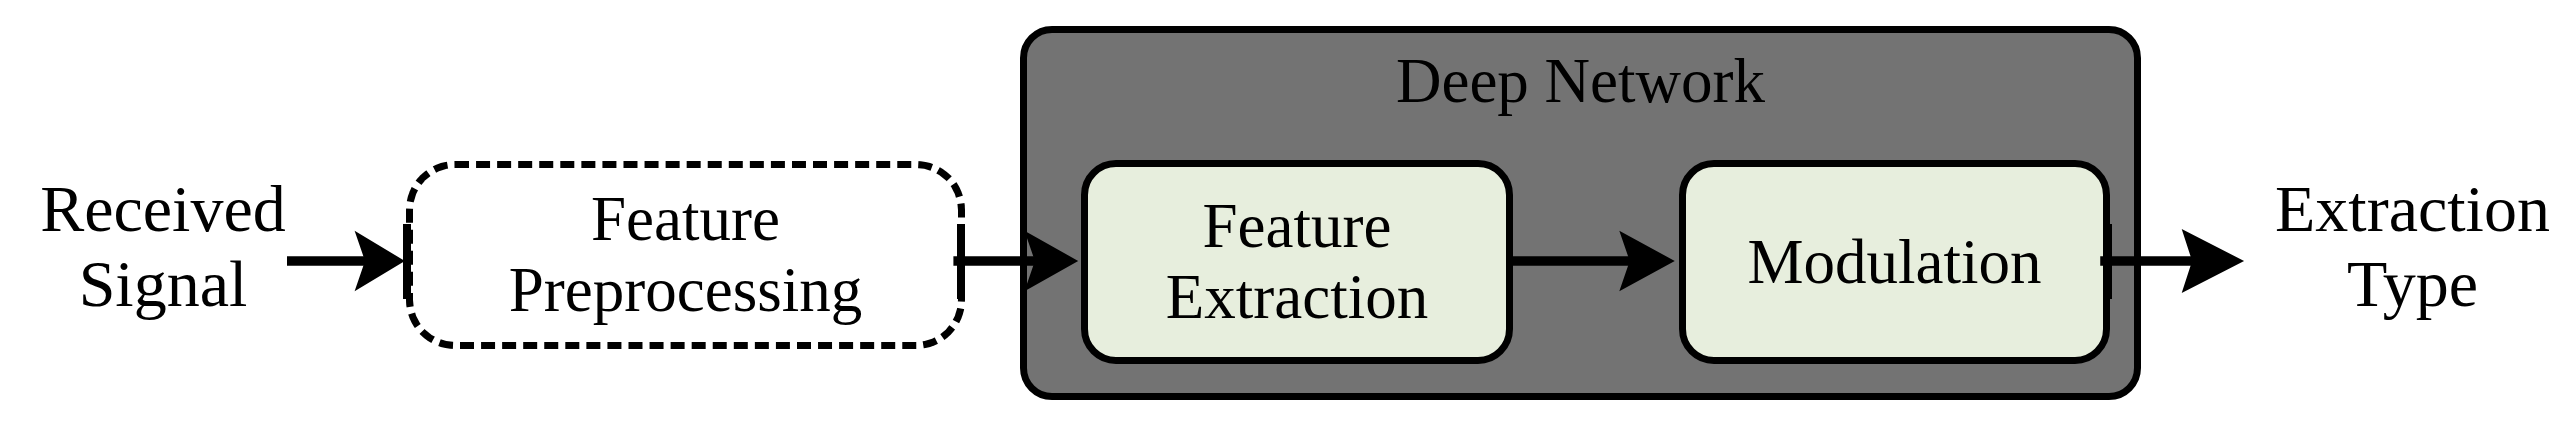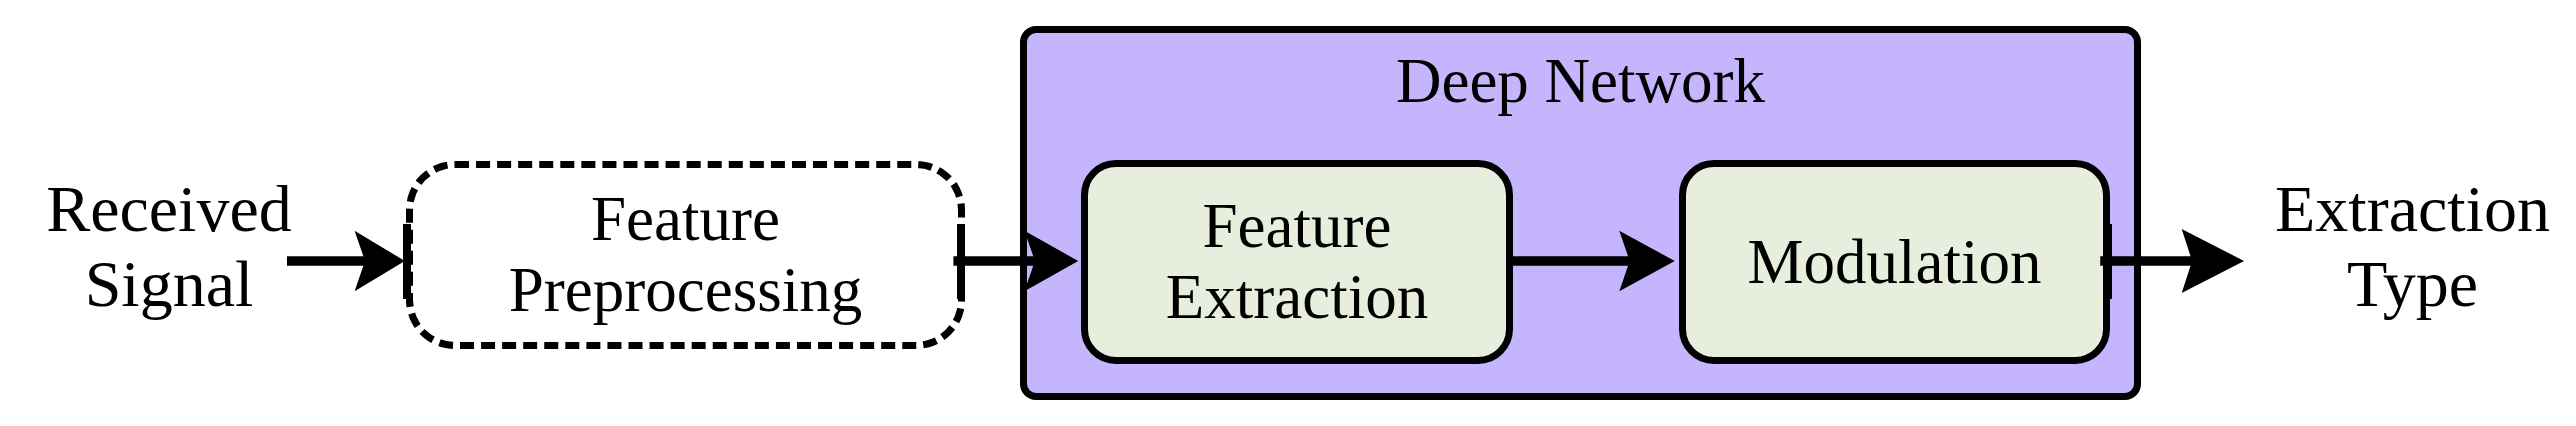--- a/index.html
+++ b/index.html
@@ -22,21 +22,21 @@
   .io-label {
     position: absolute;
     text-align: center;
     color: #000000;
     font-size: 66px;
     line-height: 1.14;
     white-space: pre-line;
     font-family: "Liberation Serif", "DejaVu Serif", serif;
   }
   #label-received-signal {
-    left: 17px;
+    left: 11px;
     top: 171px;
     width: 304px;
   }
   #label-modulation-type {
     left: 2249px;
     top: 171px;
     width: 327px;
   }
 
   
@@ -64,22 +64,22 @@
 
   
   #box-deep-network {
     position: absolute;
     left: 1020px;
     top: 26px;
     width: 1121px;
     height: 374px;
     box-sizing: border-box;
     border: 7.8px solid #000000;
-    border-radius: 16px;
-    background: #c4b5fd;
+    border-radius: 32px;
+    background: #737373;
   }
   #deep-network-title {
     position: absolute;
     left: 0;
     top: 14px;
     width: 100%;
     text-align: center;
     font-size: 63px;
     line-height: 1.1;
     color: #000000;

